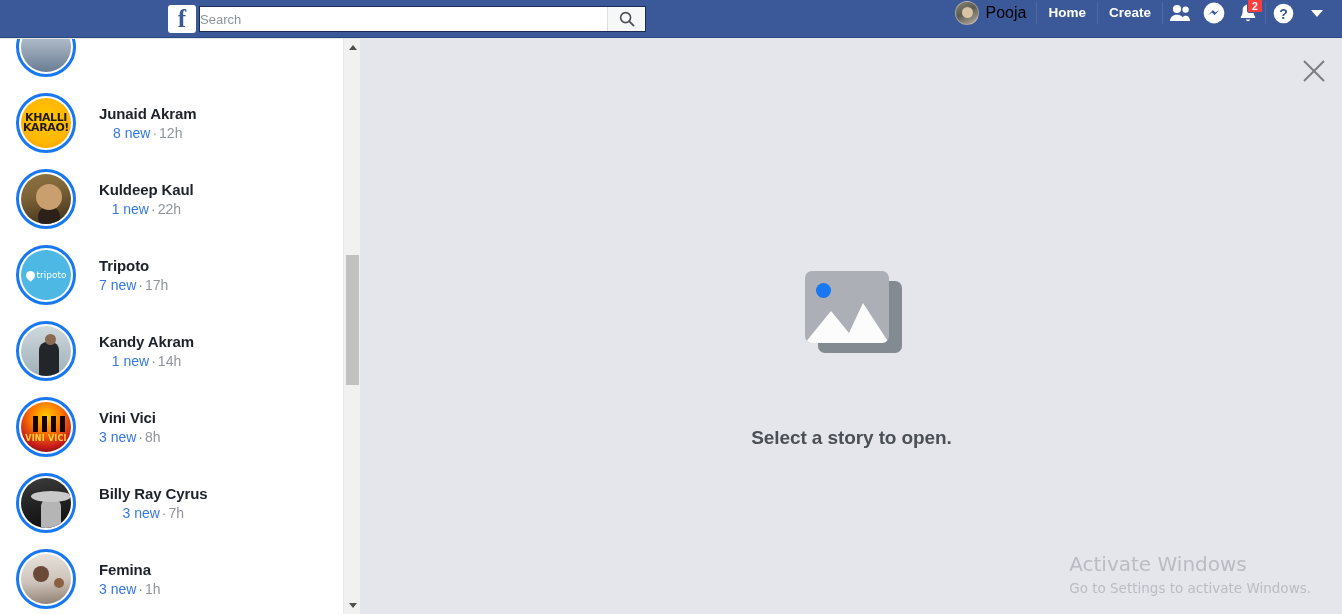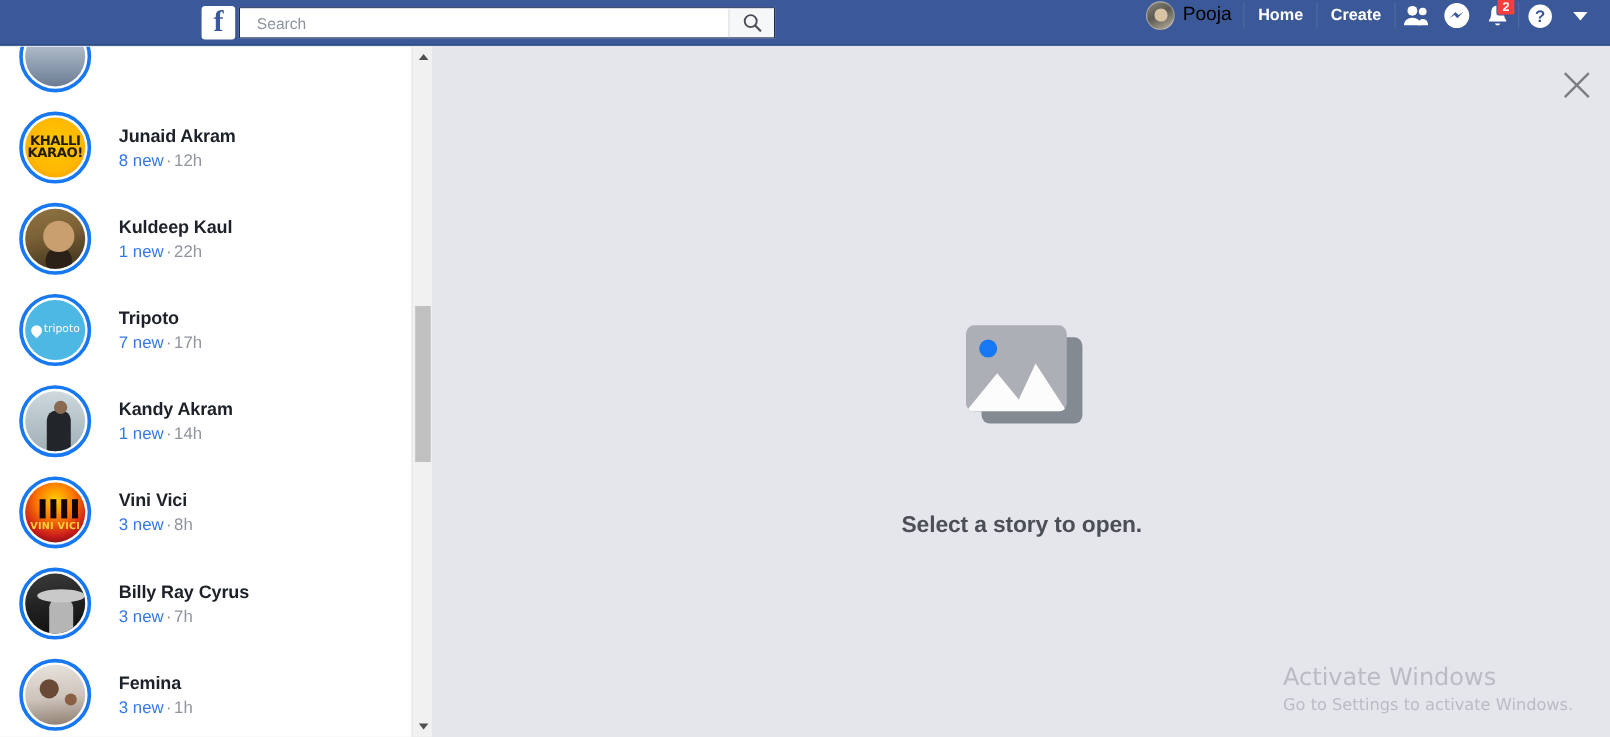--- a/index.html
+++ b/index.html
@@ -30,21 +30,21 @@
   }
   #search-wrap {
     position: absolute; left: 199px; top: 6px;
     width: 447px; height: 26px;
     display: flex;
     border: 1px solid #1d2a57;
     background: #fff;
   }
   #search-input {
     flex: 1; border: 0; outline: none;
-    padding: 0 14px; font-size: 13px;
+    padding: 0 0; font-size: 13px;
     font-family: "Liberation Sans", sans-serif;
     color: #000000; background: #fff;
   }
   #search-input::placeholder { color: #8d949e; }
   #search-btn {
     width: 38px; background: #f6f7f9;
     border: 0; border-left: 1px solid #dcdee3;
     cursor: pointer;
     display: flex; align-items: center; justify-content: center;
   }
@@ -116,21 +116,21 @@
   .thumb {
     width: 100%; height: 100%; border-radius: 50%;
     overflow: hidden; position: relative;
     background: #ddd;
   }
   .story-text { margin-left: 23px; }
   .story-name {
     font-size: 15px; font-weight: bold; color: #1d2129;
     line-height: 19px; letter-spacing: -.1px;
   }
-  .story-meta { font-size: 14px; line-height: 19px; margin-top: 1px; }
+  .story-meta { font-size: 14px; line-height: 19px; margin-top: 1px; text-align: center; }
   .story-new { color: #3578e5; }
   .story-dot { color: #90949c; padding: 0 2px; }
   .story-time { color: #90949c; }
 
   
   .av-khalli { background: radial-gradient(circle at 50% 45%, #ffc800 0%, #ffb703 60%, #f29100 100%); }
   .av-khalli .txt {
     position:absolute; inset:0; display:flex; flex-direction:column;
     align-items:center; justify-content:center;
     font-size:11px; font-weight:bold; color:#201a10;

